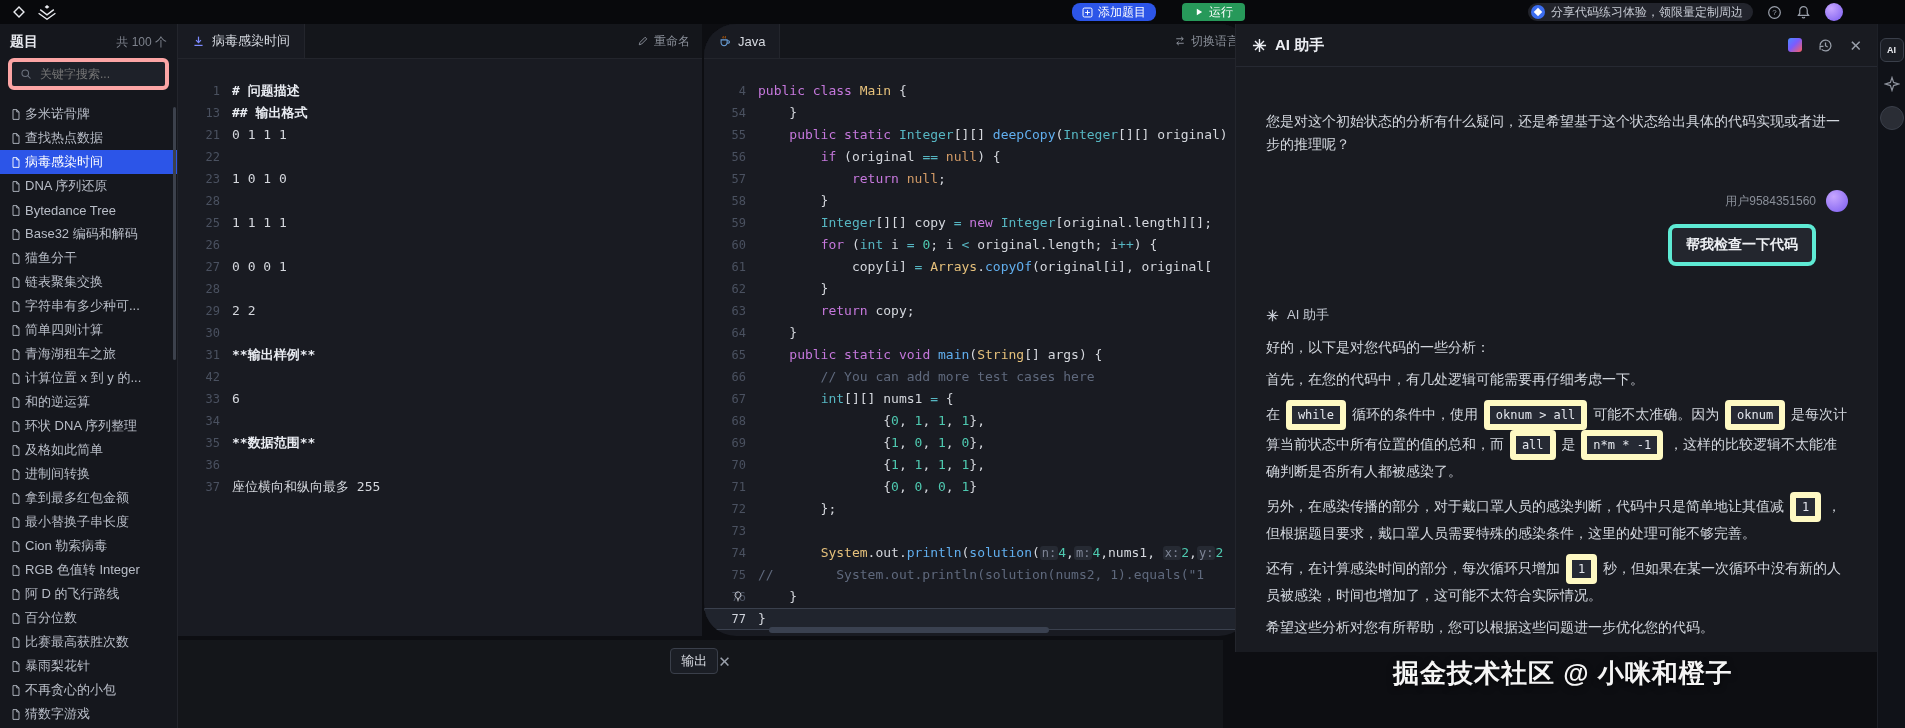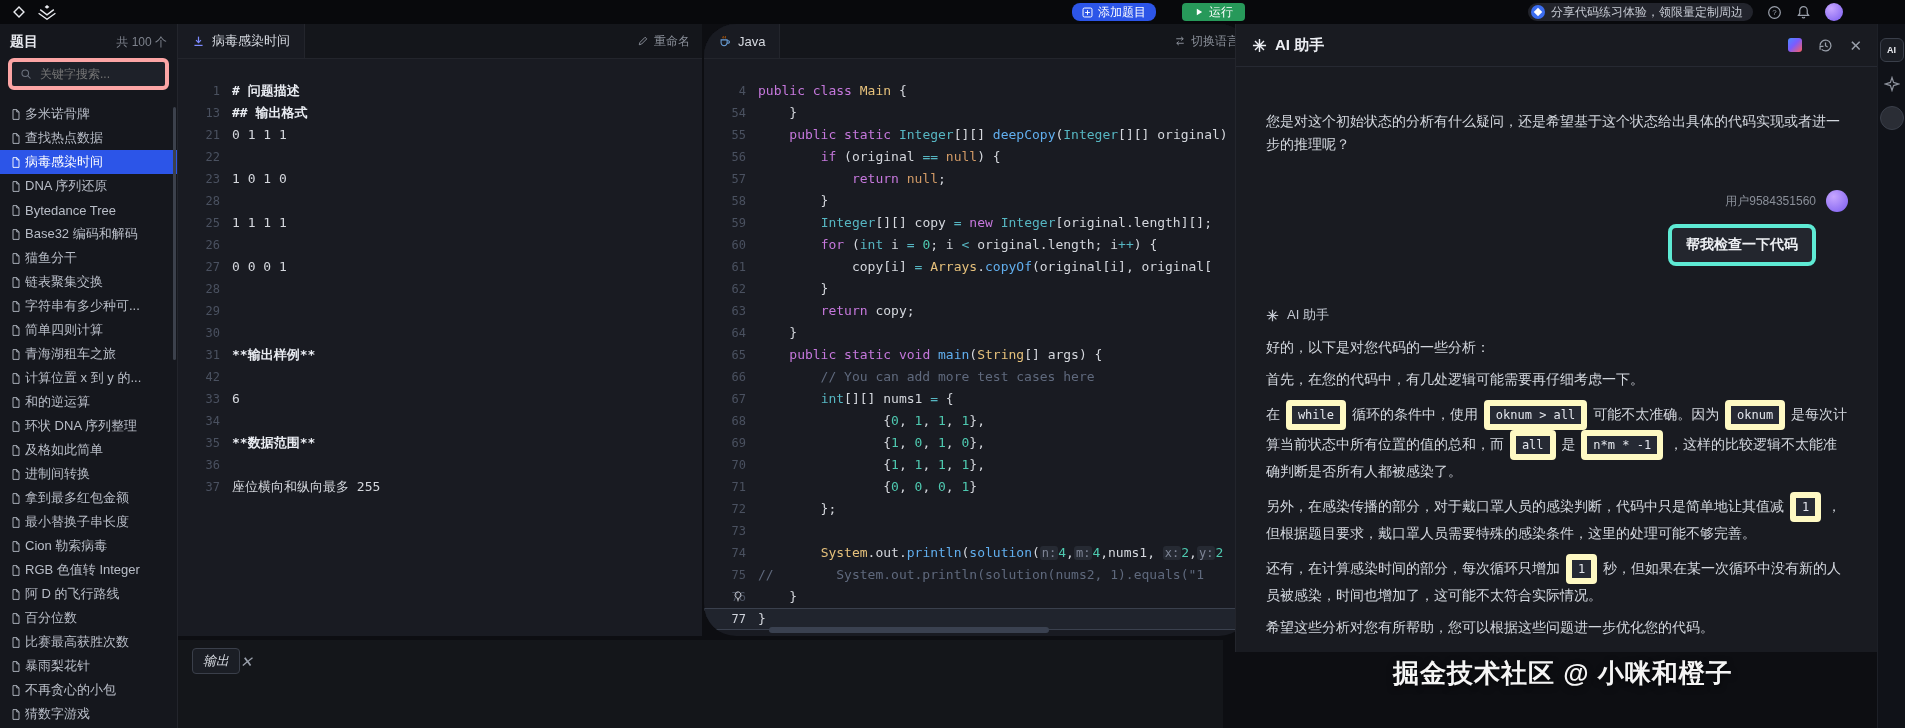--- a/index.html
+++ b/index.html
@@ -60,21 +60,21 @@
   .bulb{position:absolute;left:28px;top:4px;}
   .tok-kw{color:#c678dd;} .tok-ty{color:#56b6c2;} .tok-cls{color:#e5c07b;} .tok-fn{color:#61afef;}
   .tok-nu{color:#4ec9b0;} .tok-cm{color:#5f697d;} .tok-op{color:#56b6c2;} .tok-kc{color:#d19a66;} .tok-pl{color:#d4d7dd;}
   .tok-hint{color:#7e8596;background:#262a33;border-radius:3px;padding:0 2px;font-size:12px;}
   .err-mark{position:absolute;top:46px;right:1px;width:6px;height:12px;background:#e5484d;}
   .vscroll{position:absolute;right:1px;top:347px;width:5px;height:246px;background:#3a4150;border-radius:3px;cursor:pointer;}
   .hscroll{position:absolute;left:65px;bottom:3px;width:280px;height:6px;background:#3a4150;border-radius:3px;cursor:pointer;}
 
   
   .output{position:absolute;left:178px;top:640px;width:1045px;height:88px;background:#14161a;}
-  .out-head{display:flex;align-items:center;justify-content:flex-start;padding:8px 14px 0 14px;font-style:italic;}
+  .out-head{display:flex;align-items:center;justify-content:center;padding:8px 14px 0 14px;}
   .out-chip{border:1px solid #3a3f4a;border-radius:4px;padding:3px 10px;font-size:13px;color:#d7dae1;background:#1b1e25;}
   .out-close{color:#9aa0ab;font-size:15px;cursor:pointer;line-height:1;}
 
   
   .ai{position:absolute;left:1235px;top:24px;width:642px;height:628px;background:#191b21;border-left:1px solid #23252c;overflow:hidden;}
   .ai-head{height:42px;display:flex;align-items:center;justify-content:space-between;padding:0 16px;border-bottom:1px solid #262932;}
   .ai-title{display:flex;gap:8px;align-items:center;font-size:15px;font-weight:bold;color:#eceef3;}
   .ai-tools{display:flex;gap:16px;align-items:center;color:#9aa0ab;}
   .model-icon{width:14px;height:14px;border-radius:3px;background:linear-gradient(135deg,#4a8cff 0%,#7a5cff 45%,#ff5e5e 100%);cursor:pointer;}
   .ai-close{font-size:15px;cursor:pointer;line-height:1;}
@@ -426,20 +426,21 @@
         <div class="cline">
           <span class="gut">27</span>
           <span class="code">0 0 0 1</span>
         </div>
         <div class="cline">
           <span class="gut">28</span>
           <span class="code"></span>
         </div>
         <div class="cline">
           <span class="gut">29</span>
+          <span class="code">2 2</span>
         </div>
         <div class="cline">
           <span class="gut">30</span>
           <span class="code"></span>
         </div>
         <div class="cline">
           <span class="gut">31</span>
           <span class="code b">**输出样例**</span>
         </div>
         <div class="cline">

